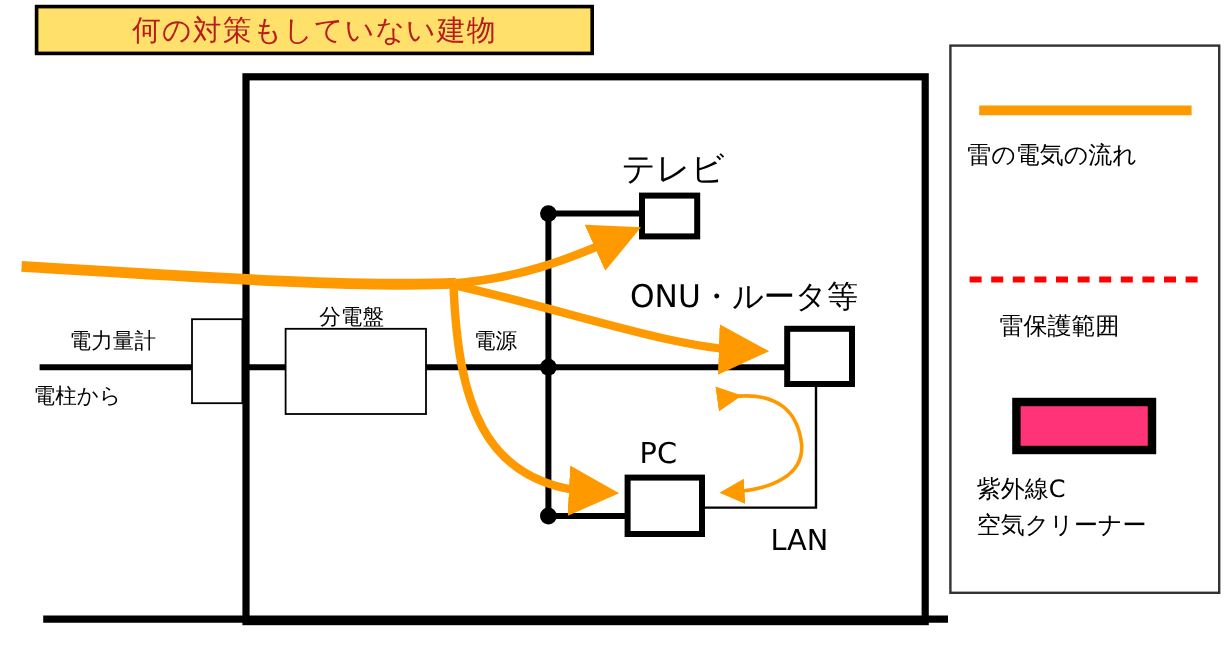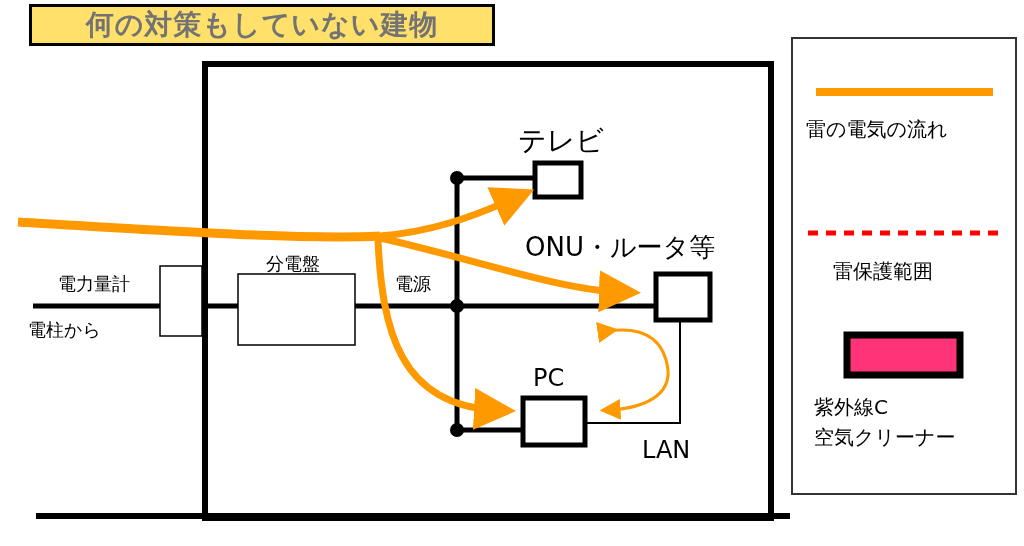--- a/index.html
+++ b/index.html
@@ -3,21 +3,21 @@
 <meta charset="utf-8">
 <style>
   html, body { margin: 0; padding: 0; background: #ffffff; }
   body { width: 1024px; height: 546px; position: relative; overflow: hidden;
          font-family: "DejaVu Sans", "Liberation Sans", sans-serif; }
   svg { position: absolute; left: 0; top: 0; }
   .lbl { font-family: "DejaVu Sans", "Liberation Sans", sans-serif; fill: #000; }
   .title-box { position: absolute; left: 29px; top: 4px; width: 466px; height: 42px;
                background: #ffe06b; border: 3px solid #000; box-sizing: border-box;
                display: flex; align-items: center; justify-content: center;
-               font-size: 28px; font-weight: bold; color: #737373; letter-spacing: 1px;
+               font-size: 24px; font-weight: normal; color: #b91c1c; letter-spacing: 1px;
                font-family: "DejaVu Sans", "Liberation Sans", sans-serif; }
 </style>
 </head>
 <body>
 
 <div class="title-box">何の対策もしていない建物</div>
 
 <svg width="1024" height="546" viewBox="0 0 1024 546">
   <defs>
     <marker id="arrowBig" markerWidth="6" markerHeight="6" refX="3" refY="3" orient="auto" markerUnits="strokeWidth">

